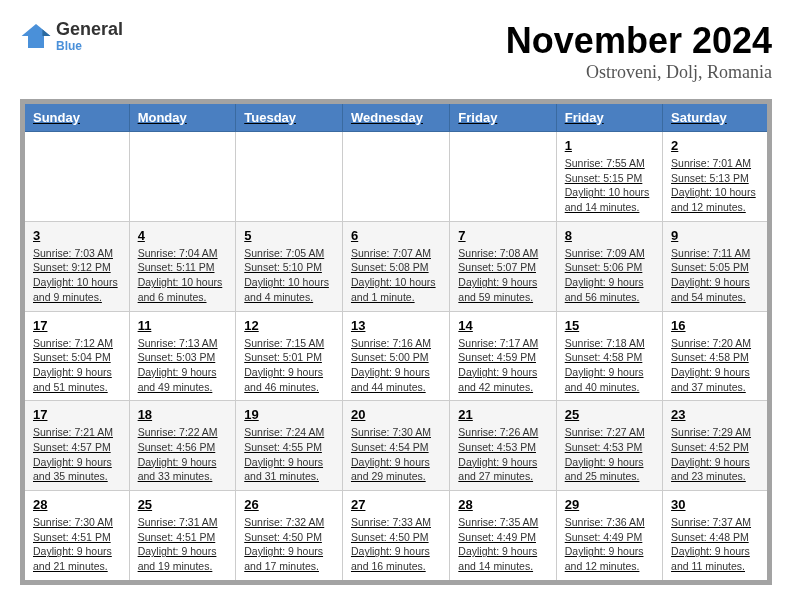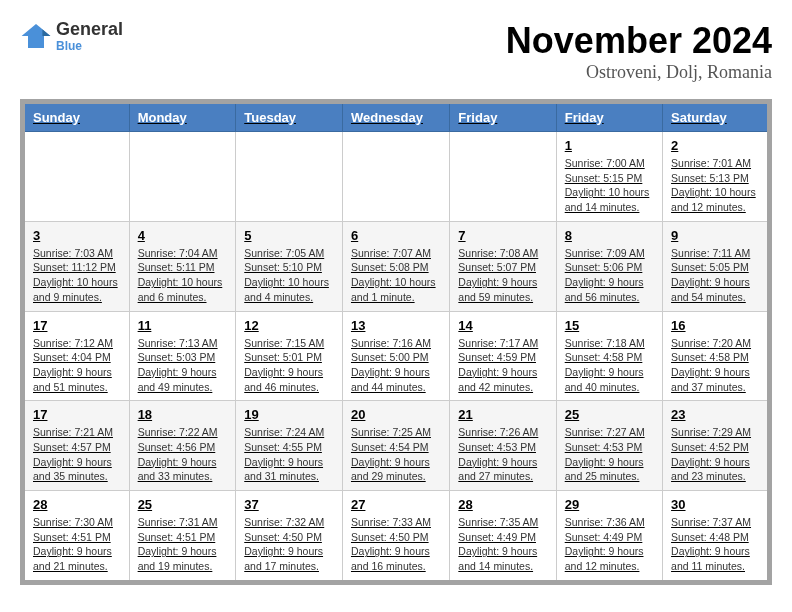--- a/index.html
+++ b/index.html
@@ -128,36 +128,36 @@
   </thead>
   <tbody id="calendar-body">
   <tr>
         <td class="empty-cell"></td>
         <td class="empty-cell"></td>
         <td class="empty-cell"></td>
         <td class="empty-cell"></td>
         <td class="empty-cell"></td>
         <td>
           <span class="day-number">1</span>
-          <div class="day-info">Sunrise: 7:00 AM
+          <div class="day-info">Sunrise: 7:55 AM
 Sunset: 5:15 PM
 Daylight: 10 hours and 14 minutes.</div>
         </td>
         <td>
           <span class="day-number">2</span>
           <div class="day-info">Sunrise: 7:01 AM
 Sunset: 5:13 PM
 Daylight: 10 hours and 12 minutes.</div>
         </td>
       </tr>
       <tr>
         <td>
           <span class="day-number">3</span>
           <div class="day-info">Sunrise: 7:03 AM
-Sunset: 11:12 PM
+Sunset: 9:12 PM
 Daylight: 10 hours and 9 minutes.</div>
         </td>
         <td>
           <span class="day-number">4</span>
           <div class="day-info">Sunrise: 7:04 AM
 Sunset: 5:11 PM
 Daylight: 10 hours and 6 minutes.</div>
         </td>
         <td>
           <span class="day-number">5</span>
@@ -187,21 +187,21 @@
           <span class="day-number">9</span>
           <div class="day-info">Sunrise: 7:11 AM
 Sunset: 5:05 PM
 Daylight: 9 hours and 54 minutes.</div>
         </td>
       </tr>
       <tr>
         <td>
           <span class="day-number">17</span>
           <div class="day-info">Sunrise: 7:12 AM
-Sunset: 4:04 PM
+Sunset: 5:04 PM
 Daylight: 9 hours and 51 minutes.</div>
         </td>
         <td>
           <span class="day-number">11</span>
           <div class="day-info">Sunrise: 7:13 AM
 Sunset: 5:03 PM
 Daylight: 9 hours and 49 minutes.</div>
         </td>
         <td>
           <span class="day-number">12</span>
@@ -248,21 +248,21 @@
 Daylight: 9 hours and 33 minutes.</div>
         </td>
         <td>
           <span class="day-number">19</span>
           <div class="day-info">Sunrise: 7:24 AM
 Sunset: 4:55 PM
 Daylight: 9 hours and 31 minutes.</div>
         </td>
         <td>
           <span class="day-number">20</span>
-          <div class="day-info">Sunrise: 7:25 AM
+          <div class="day-info">Sunrise: 7:30 AM
 Sunset: 4:54 PM
 Daylight: 9 hours and 29 minutes.</div>
         </td>
         <td>
           <span class="day-number">21</span>
           <div class="day-info">Sunrise: 7:26 AM
 Sunset: 4:53 PM
 Daylight: 9 hours and 27 minutes.</div>
         </td>
         <td>
@@ -285,21 +285,21 @@
 Sunset: 4:51 PM
 Daylight: 9 hours and 21 minutes.</div>
         </td>
         <td>
           <span class="day-number">25</span>
           <div class="day-info">Sunrise: 7:31 AM
 Sunset: 4:51 PM
 Daylight: 9 hours and 19 minutes.</div>
         </td>
         <td>
-          <span class="day-number">37</span>
+          <span class="day-number">26</span>
           <div class="day-info">Sunrise: 7:32 AM
 Sunset: 4:50 PM
 Daylight: 9 hours and 17 minutes.</div>
         </td>
         <td>
           <span class="day-number">27</span>
           <div class="day-info">Sunrise: 7:33 AM
 Sunset: 4:50 PM
 Daylight: 9 hours and 16 minutes.</div>
         </td>

